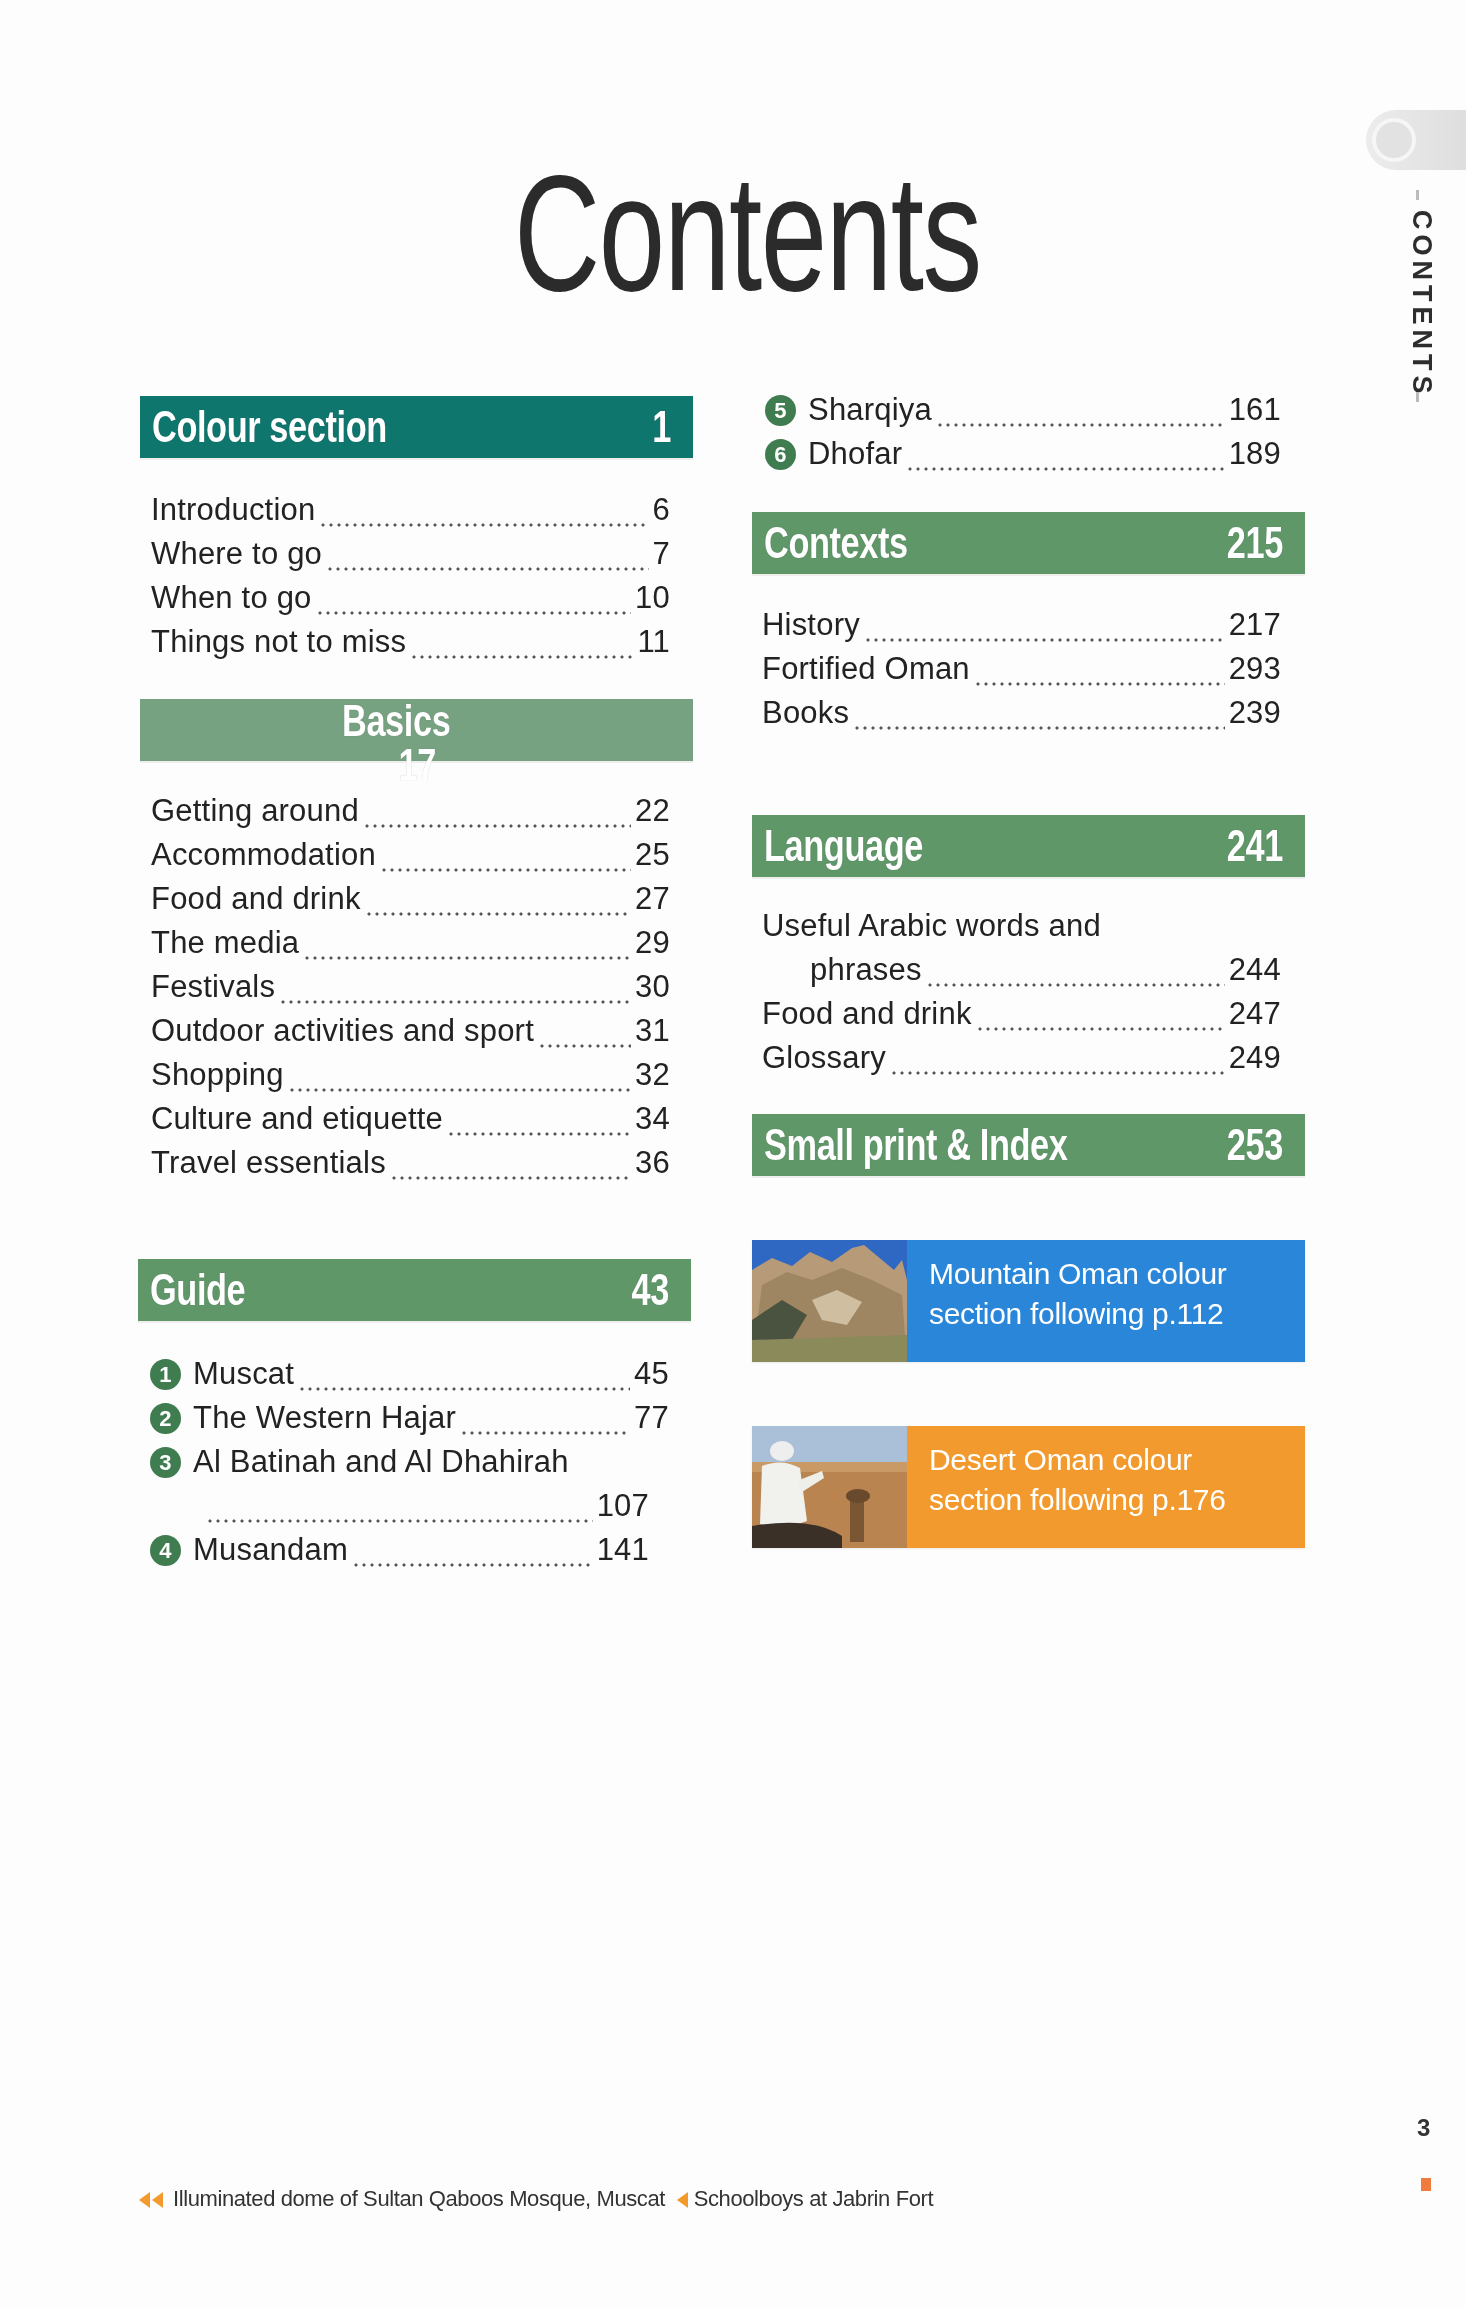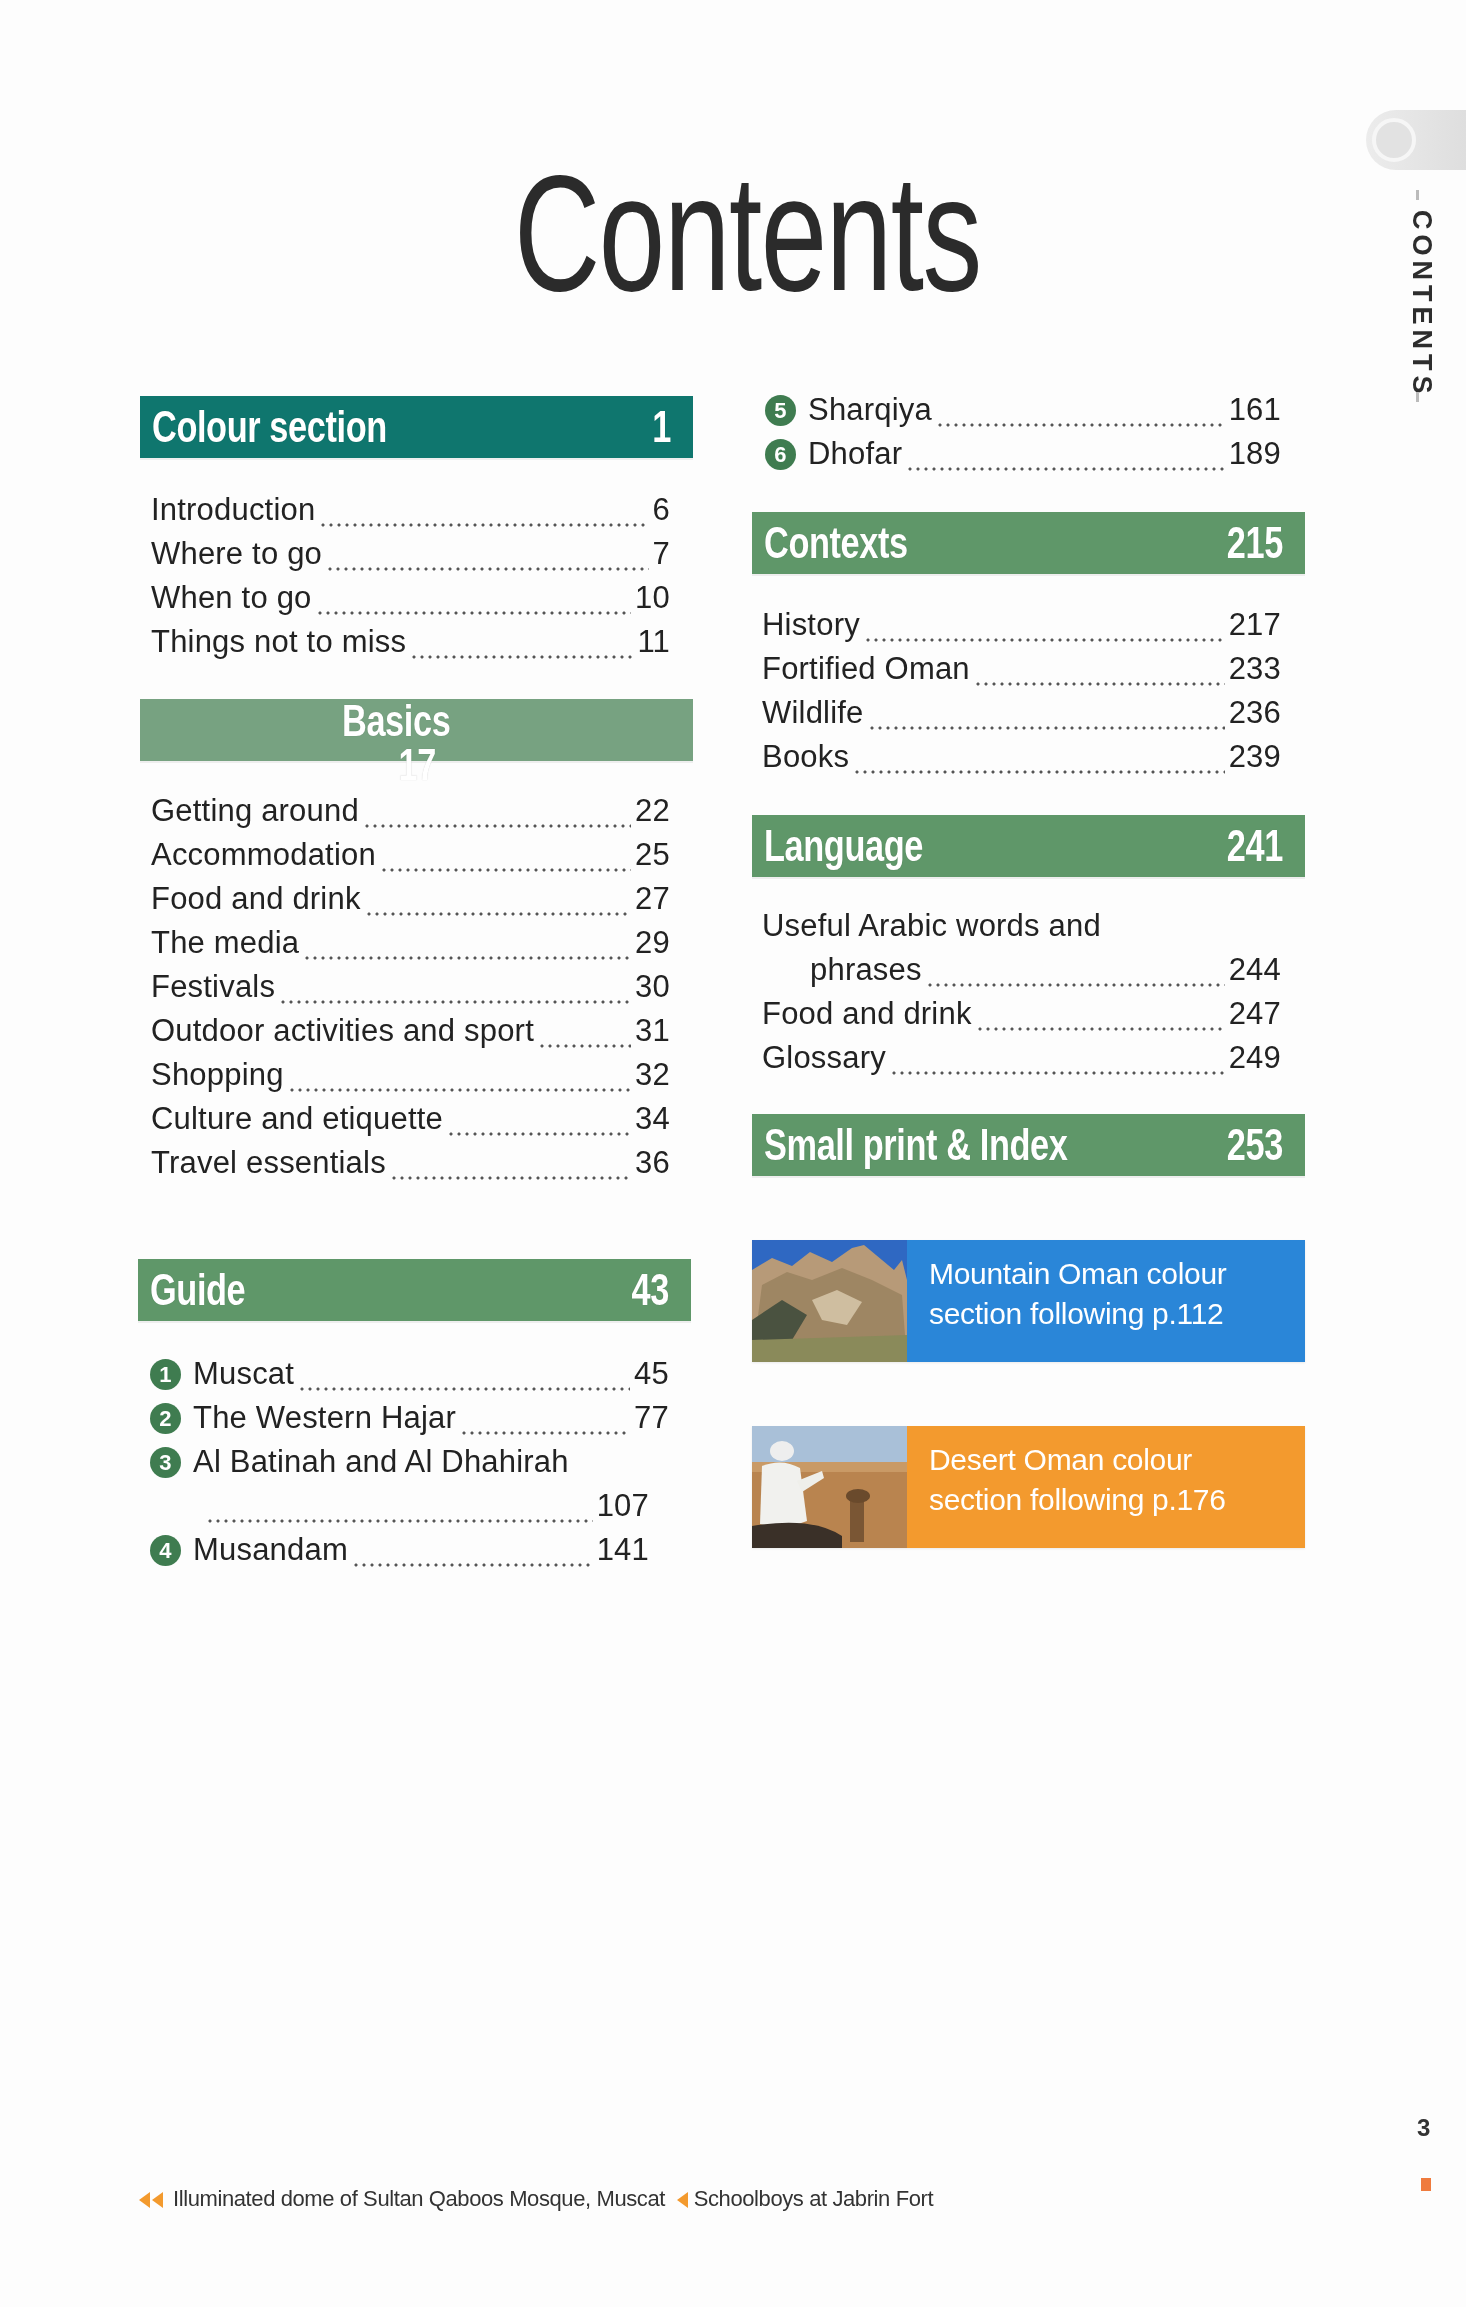--- a/index.html
+++ b/index.html
@@ -246,26 +246,21 @@
 </div>
 <div class="toc" style="left:762px; top:603px; width:519px;">
   <div class="row">
       <span class="label">History</span>
       <span class="dots"></span>
       <span class="pg">217</span>
     </div>
   <div class="row">
       <span class="label">Fortified Oman</span>
       <span class="dots"></span>
-      <span class="pg">233</span>
-    </div>
-  <div class="row">
-      <span class="label">Wildlife</span>
-      <span class="dots"></span>
-      <span class="pg">236</span>
+      <span class="pg">293</span>
     </div>
   <div class="row">
       <span class="label">Books</span>
       <span class="dots"></span>
       <span class="pg">239</span>
     </div>
 </div>
 
 <div class="bar" style="left:752px; top:815px; width:553px; background:#5f9769;">
   <span class="bar-title">Language</span>

